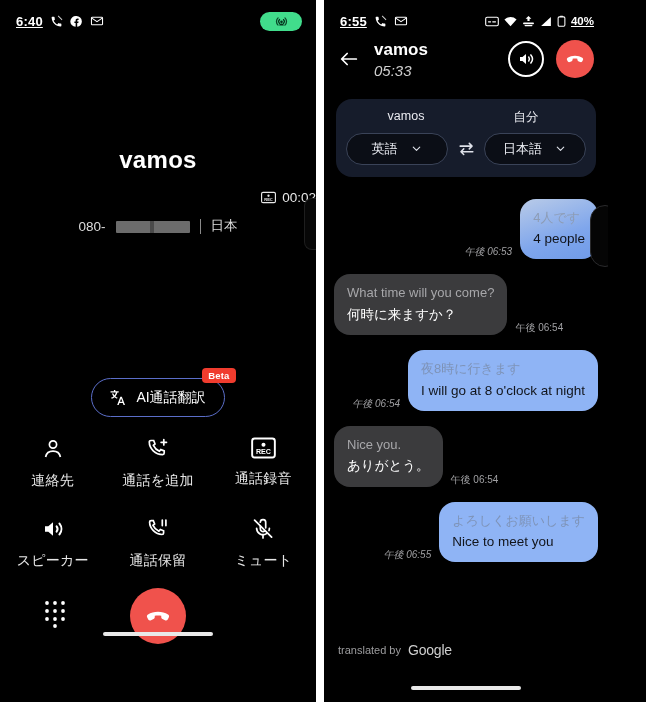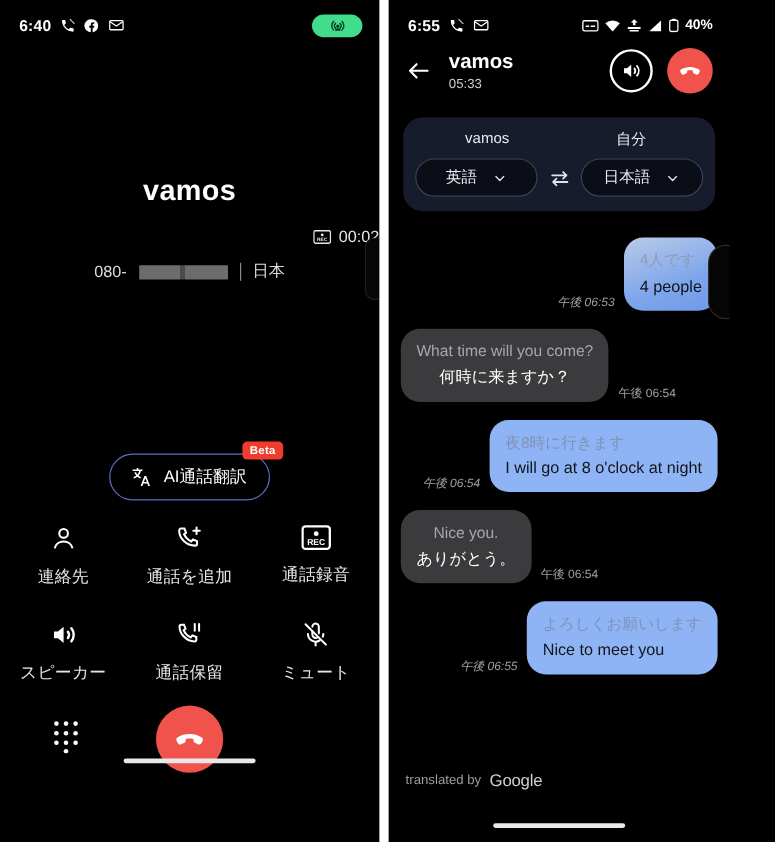--- a/index.html
+++ b/index.html
@@ -11,21 +11,21 @@
   }
   .screens { display: flex; width: 646px; height: 702px; }
   .panel { position: relative; height: 702px; background: #000; overflow: hidden; }
   .panel-left { width: 316px; }
   .divider { width: 8px; height: 702px; background: #ffffff; }
   .panel-right { width: 284px; }
 
   
   .statusbar {
     height: 30px; display: flex; align-items: center;
-    padding: 12px 14px 0 16px; color: #fff;
+    padding: 12px 14px 0 16px; color: #fff; text-decoration: underline;
   }
   .status-left { display: flex; align-items: center; gap: 7px; }
   .status-time { font-size: 13px; font-weight: 700; letter-spacing: .2px; }
   .status-right { margin-left: auto; display: flex; align-items: center; gap: 5px; }
   .sicon { display: inline-flex; align-items: center; }
   .battery-pct { font-size: 11.5px; font-weight: 700; }
   .green-pill {
     background: #41dd8c; border-radius: 999px;
     width: 42px; height: 19px; display: flex; align-items: center; justify-content: center;
   }
@@ -87,21 +87,21 @@
     position: absolute; bottom: 12px; left: 50%; transform: translateX(-50%);
     width: 110px; height: 4px; border-radius: 3px; background: #e9e9e9;
   }
 
   
   .r-header {
     display: flex; align-items: center; padding: 10px 14px 6px 14px; gap: 14px;
   }
   .r-title-block { display: flex; flex-direction: column; }
   .r-title { color: #fff; font-size: 17px; font-weight: 700; line-height: 1.15; }
-  .r-sub { color: #cfcfcf; font-size: 11px; margin-top: 2px; }
+  .r-sub { color: #cfcfcf; font-size: 15px; margin-top: 2px; font-style: italic; }
   .r-actions { margin-left: auto; display: flex; align-items: center; gap: 12px; }
   .speaker-btn {
     width: 36px; height: 36px; border-radius: 50%; border: 2px solid #ffffff;
     display: flex; align-items: center; justify-content: center; background: #000;
   }
   .end-btn-sm {
     width: 38px; height: 38px; border-radius: 50%; background: #f0524c;
     display: flex; align-items: center; justify-content: center;
   }
 
@@ -117,21 +117,21 @@
     background: #0b0e16; display: flex; align-items: center; justify-content: center; gap: 12px;
     color: #eceef4; font-size: 13px;
   }
   .swap-icon { width: 20px; display: flex; justify-content: center; }
 
   .chat { position: relative; margin-top: 22px; padding: 0 10px; }
   .msg-row { display: flex; align-items: flex-end; margin-bottom: 15px; }
   .msg-row.left { justify-content: flex-start; }
   .msg-row.right { justify-content: flex-end; }
   .bubble { max-width: 210px; border-radius: 16px; padding: 10px 13px 11px 13px; }
-  .bubble.them { background: #3b3b3d; border-bottom-left-radius: 16px; text-align: center; }
+  .bubble.them { background: #3b3b3d; border-bottom-left-radius: 16px; }
   .bubble.me { background: #8fb4f5; }
   .bubble.grad { background: linear-gradient(160deg,#b9cbe8 0%, #7fa6ec 60%, #6f9ae8 100%); }
   .line-src { font-size: 13px; line-height: 1.35; margin-bottom: 4px; }
   .line-dst { font-size: 13.5px; line-height: 1.35; }
   .them .line-src { color: #a7a7aa; }
   .them .line-dst { color: #ffffff; }
   .me .line-src { color: #7e93b7; }
   .me .line-dst { color: #12151b; }
   .grad .line-src { color: #8d9cb5; }
   .grad .line-dst { color: #10131a; }

